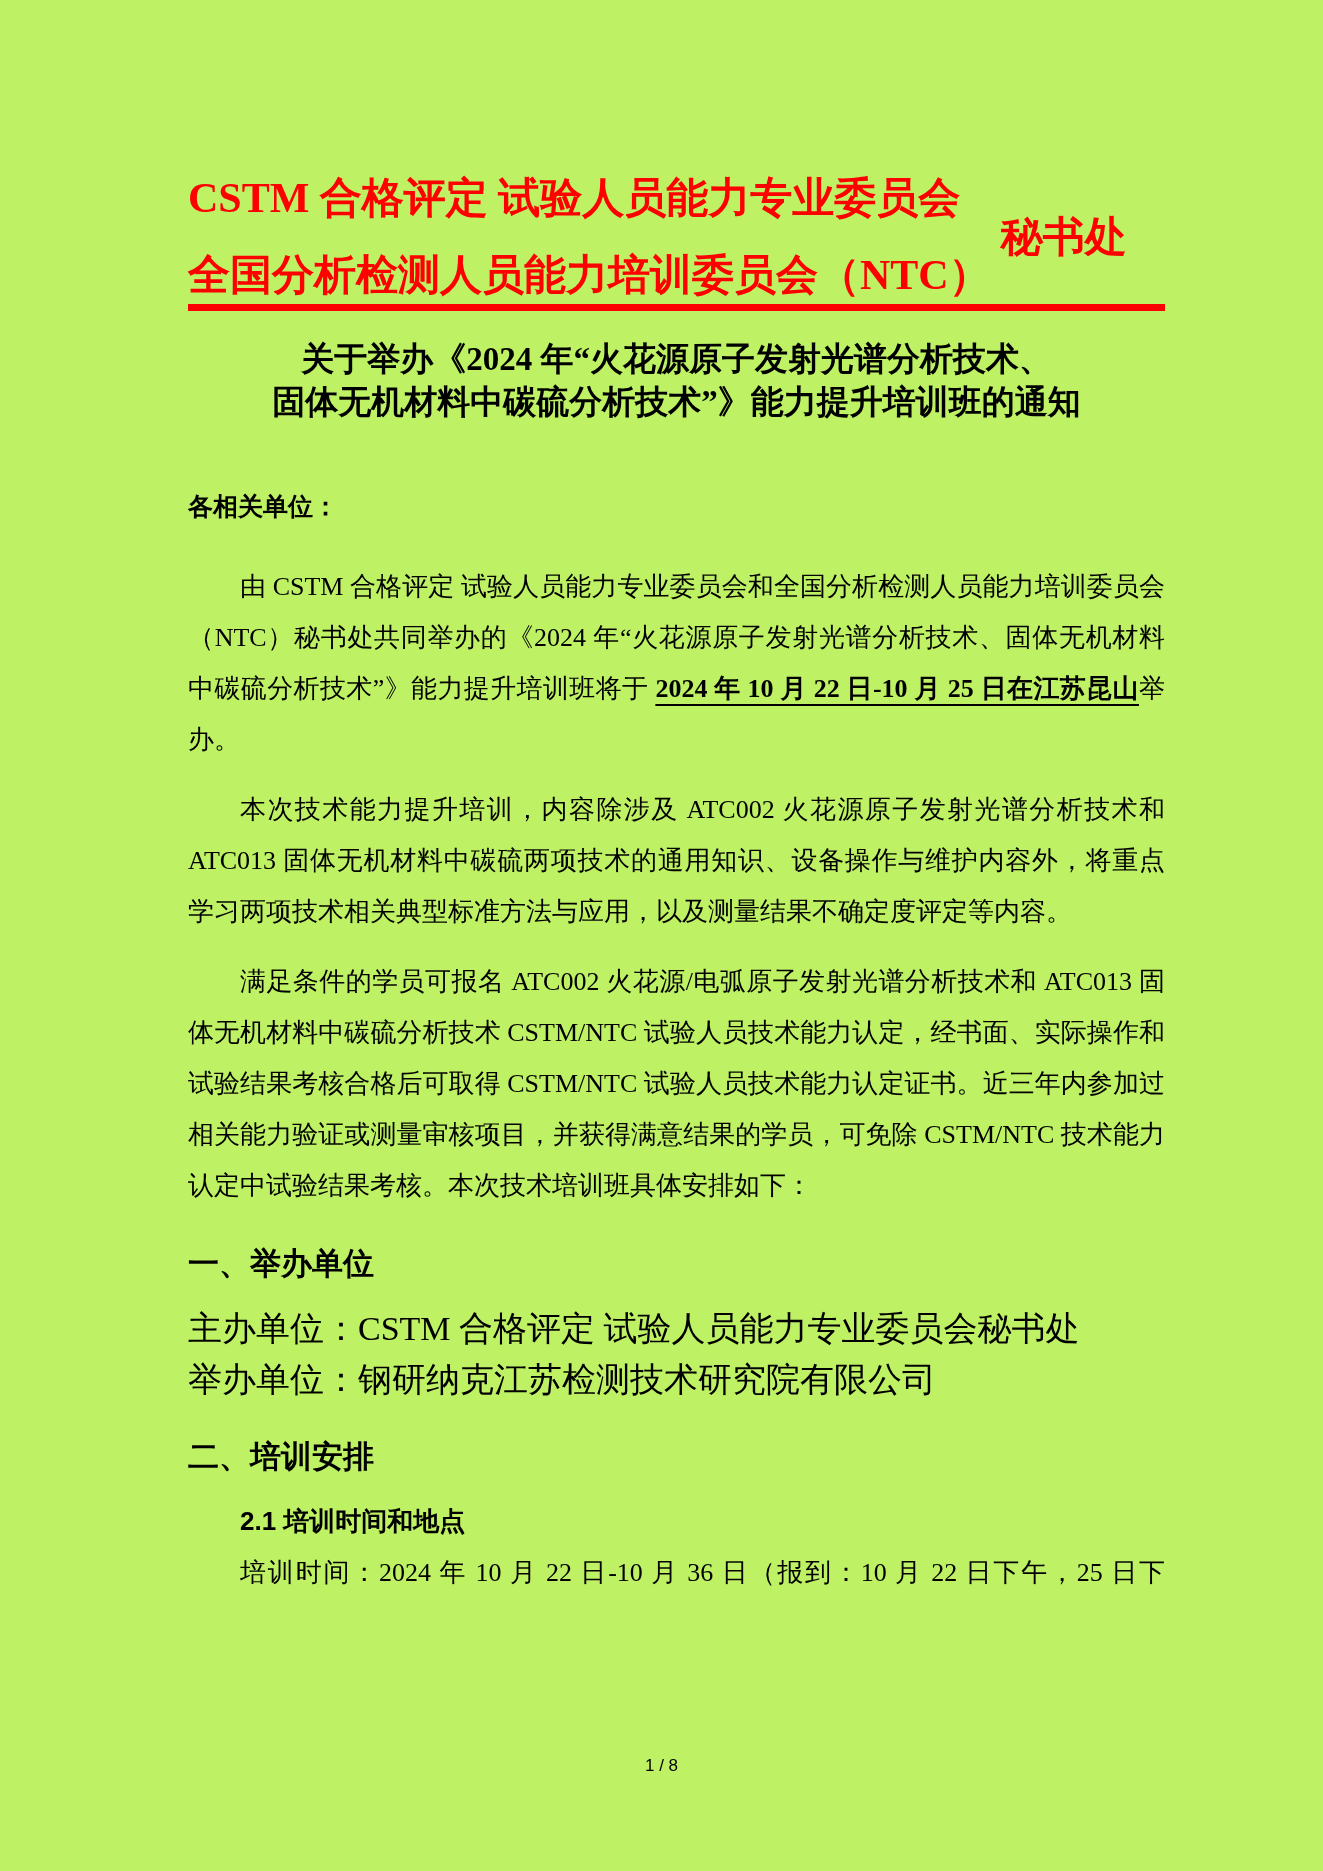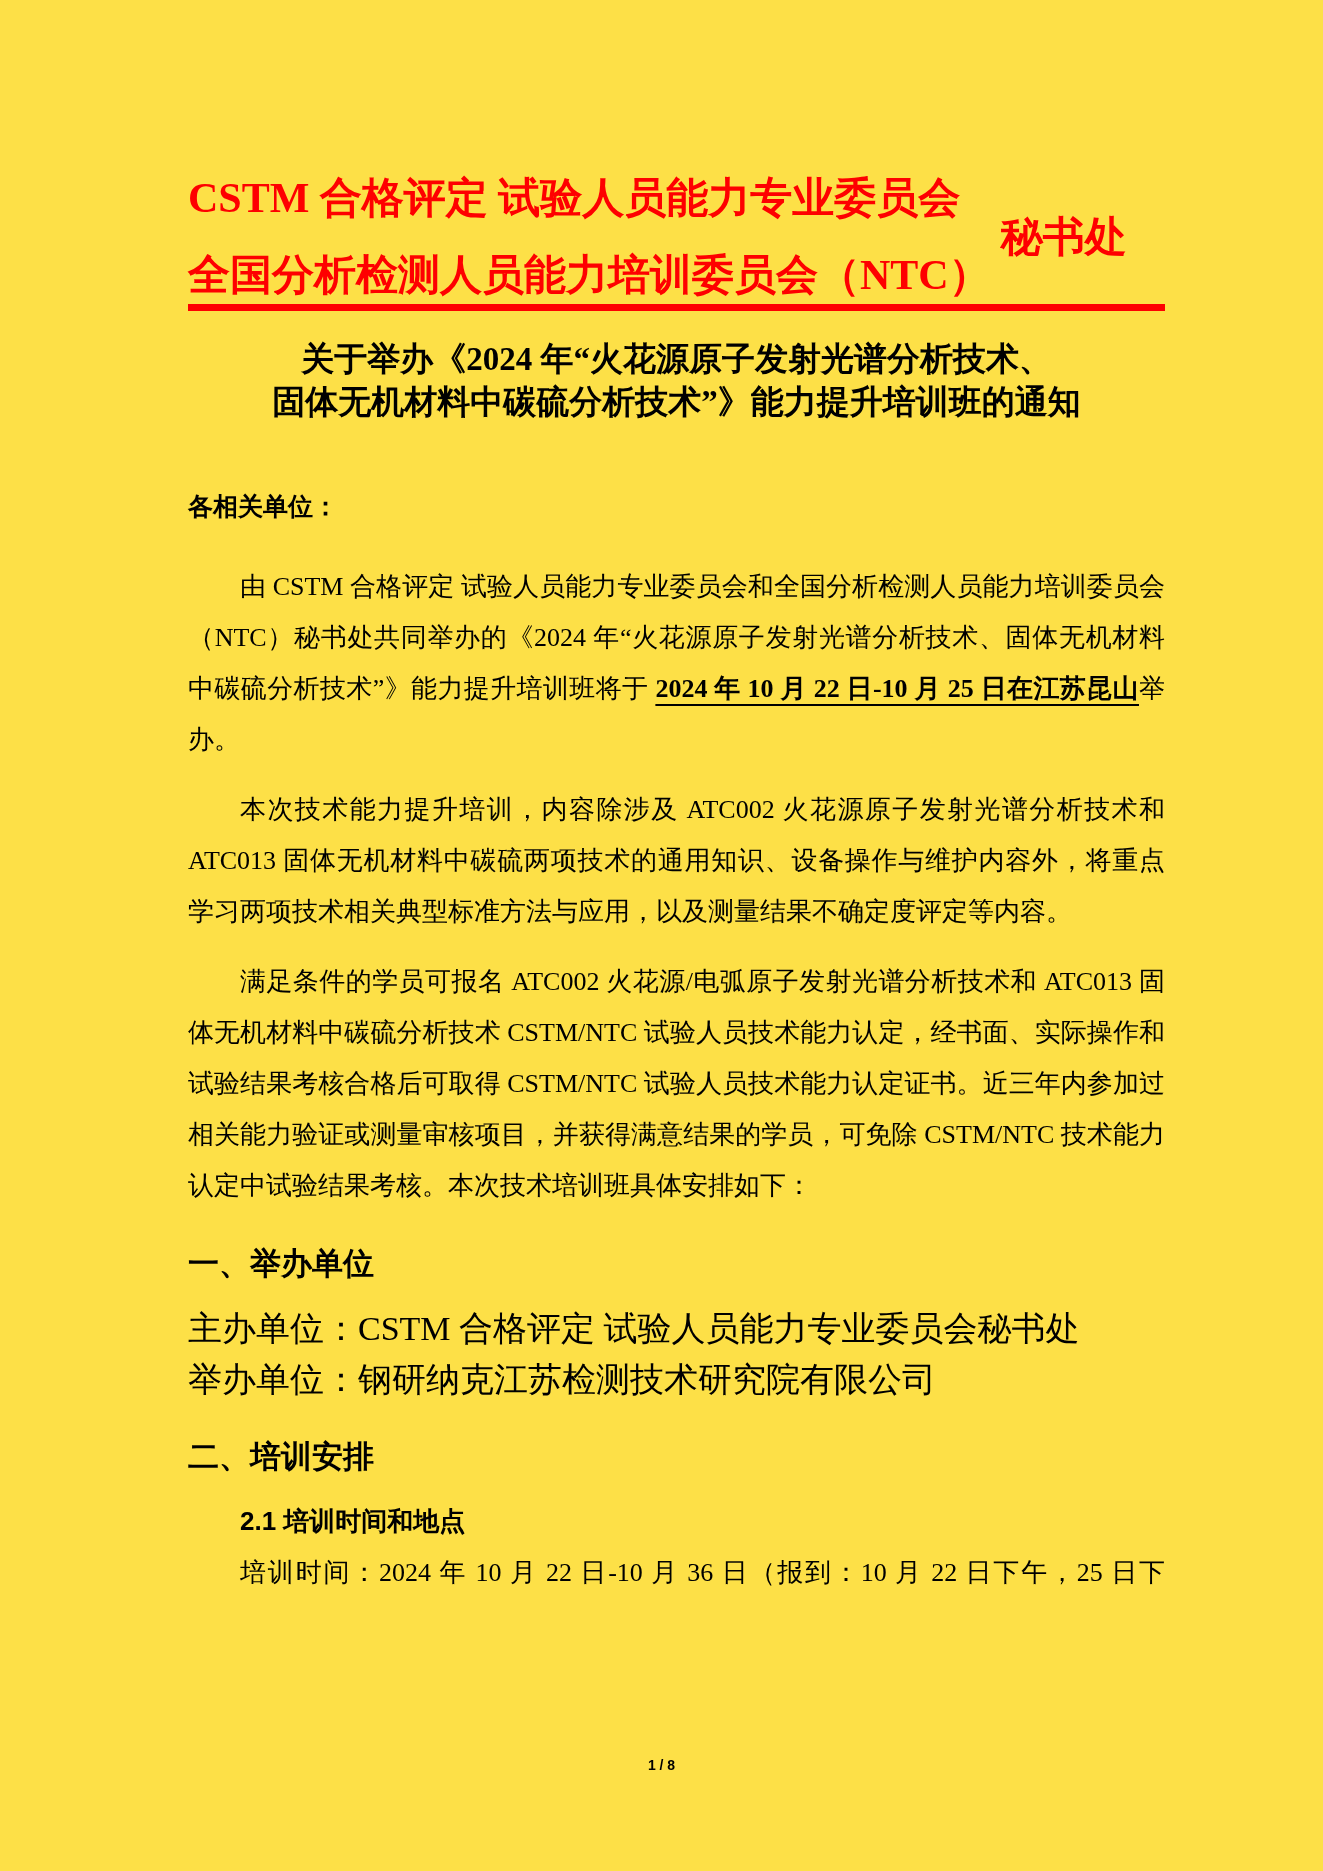--- a/index.html
+++ b/index.html
@@ -5,21 +5,21 @@
   * { margin: 0; padding: 0; box-sizing: border-box; }
   html, body { background: #ffffff; }
   body {
     width: 1323px; height: 1871px;
     font-family: "Liberation Serif", "DejaVu Serif", serif;
     color: #000;
   }
   .page {
     position: relative;
     width: 1323px; height: 1871px;
-    background: #fde047;
+    background: #bef264;
     padding: 160px 158px 0 188px;
     overflow: hidden;
   }
 
   
   .letterhead-row { display: flex; align-items: center; }
   .letterhead-lines { }
   .letterhead-line {
     font-size: 42px; line-height: 77px; font-weight: 700;
     color: #fe0000; white-space: nowrap;
@@ -85,21 +85,21 @@
     text-align-last: justify;
   }
 
   
   .page-footer {
     position: absolute; left: 0; right: 0; top: 1756px;
     text-align: center;
   }
   .page-number {
     font-family: "Liberation Sans", "DejaVu Sans", sans-serif;
-    font-weight: 700; font-size: 14px; color: #000;
+    font-weight: 400; font-size: 17px; color: #000;
   }
 </style>
 </head>
 <body>
 
 <div class="page">
 
   <header>
     <div class="letterhead-row">
       <div class="letterhead-lines">

